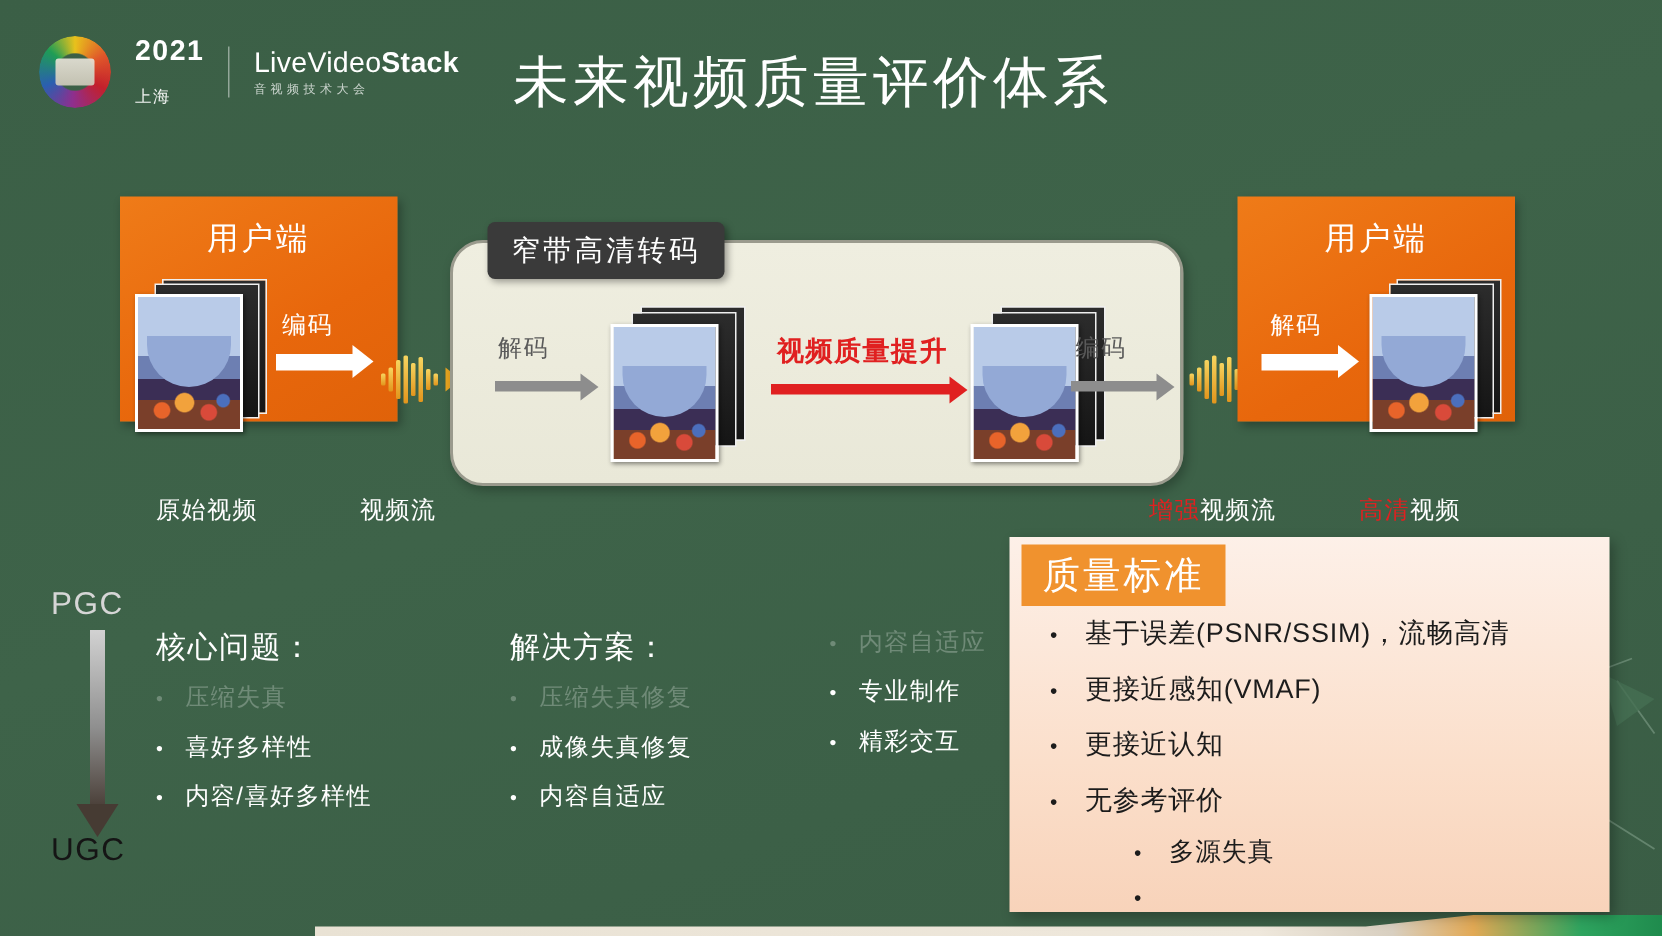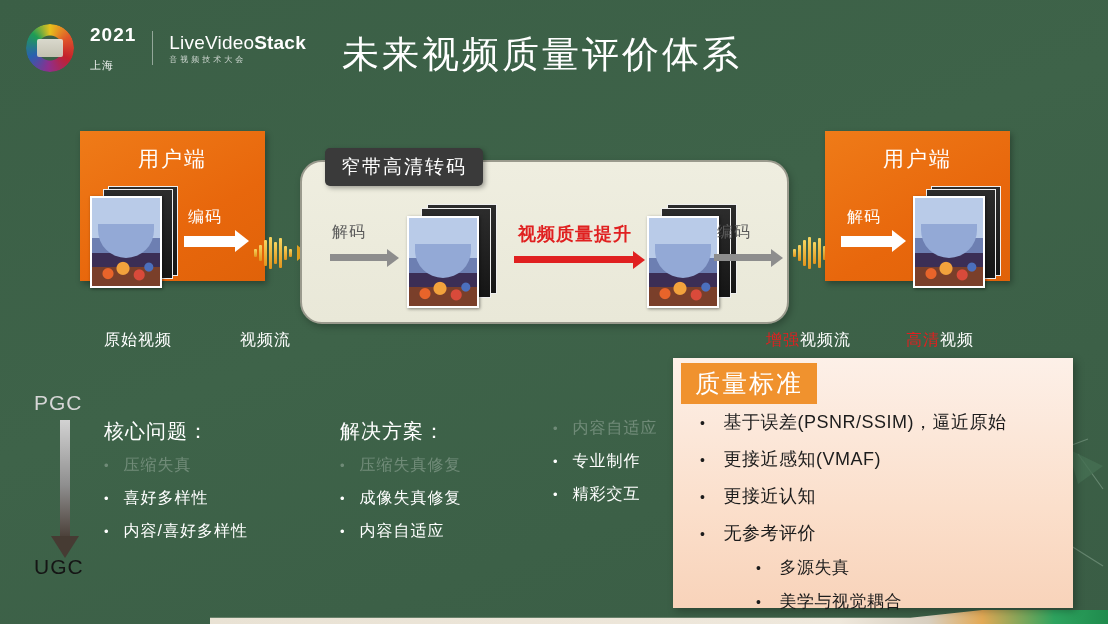--- a/index.html
+++ b/index.html
@@ -280,21 +280,21 @@
         </li>
     </ul>
   </div>
 
   <div class="qpanel"></div>
   <div class="qhead">质量标准</div>
   <div class="qlist">
     <ul>
       <li>
           <span class="bt">•</span>
-          <span>基于误差(PSNR/SSIM)，逼近原始</span>
+          <span>基于误差(PSNR/SSIM)，流畅高清</span>
         </li>
       <li>
           <span class="bt">•</span>
           <span>更接近感知(VMAF)</span>
         </li>
       <li>
           <span class="bt">•</span>
           <span>更接近认知</span>
         </li>
       <li>
@@ -302,18 +302,17 @@
           <span>无参考评价</span>
         </li>
     </ul>
     <ul class="sub">
       <li>
           <span class="bt">•</span>
           <span>多源失真</span>
         </li>
       <li>
           <span class="bt">•</span>
-          <span>美学与视觉耦合</span>
         </li>
     </ul>
   </div>
 
 </div>
 
 </body></html>

